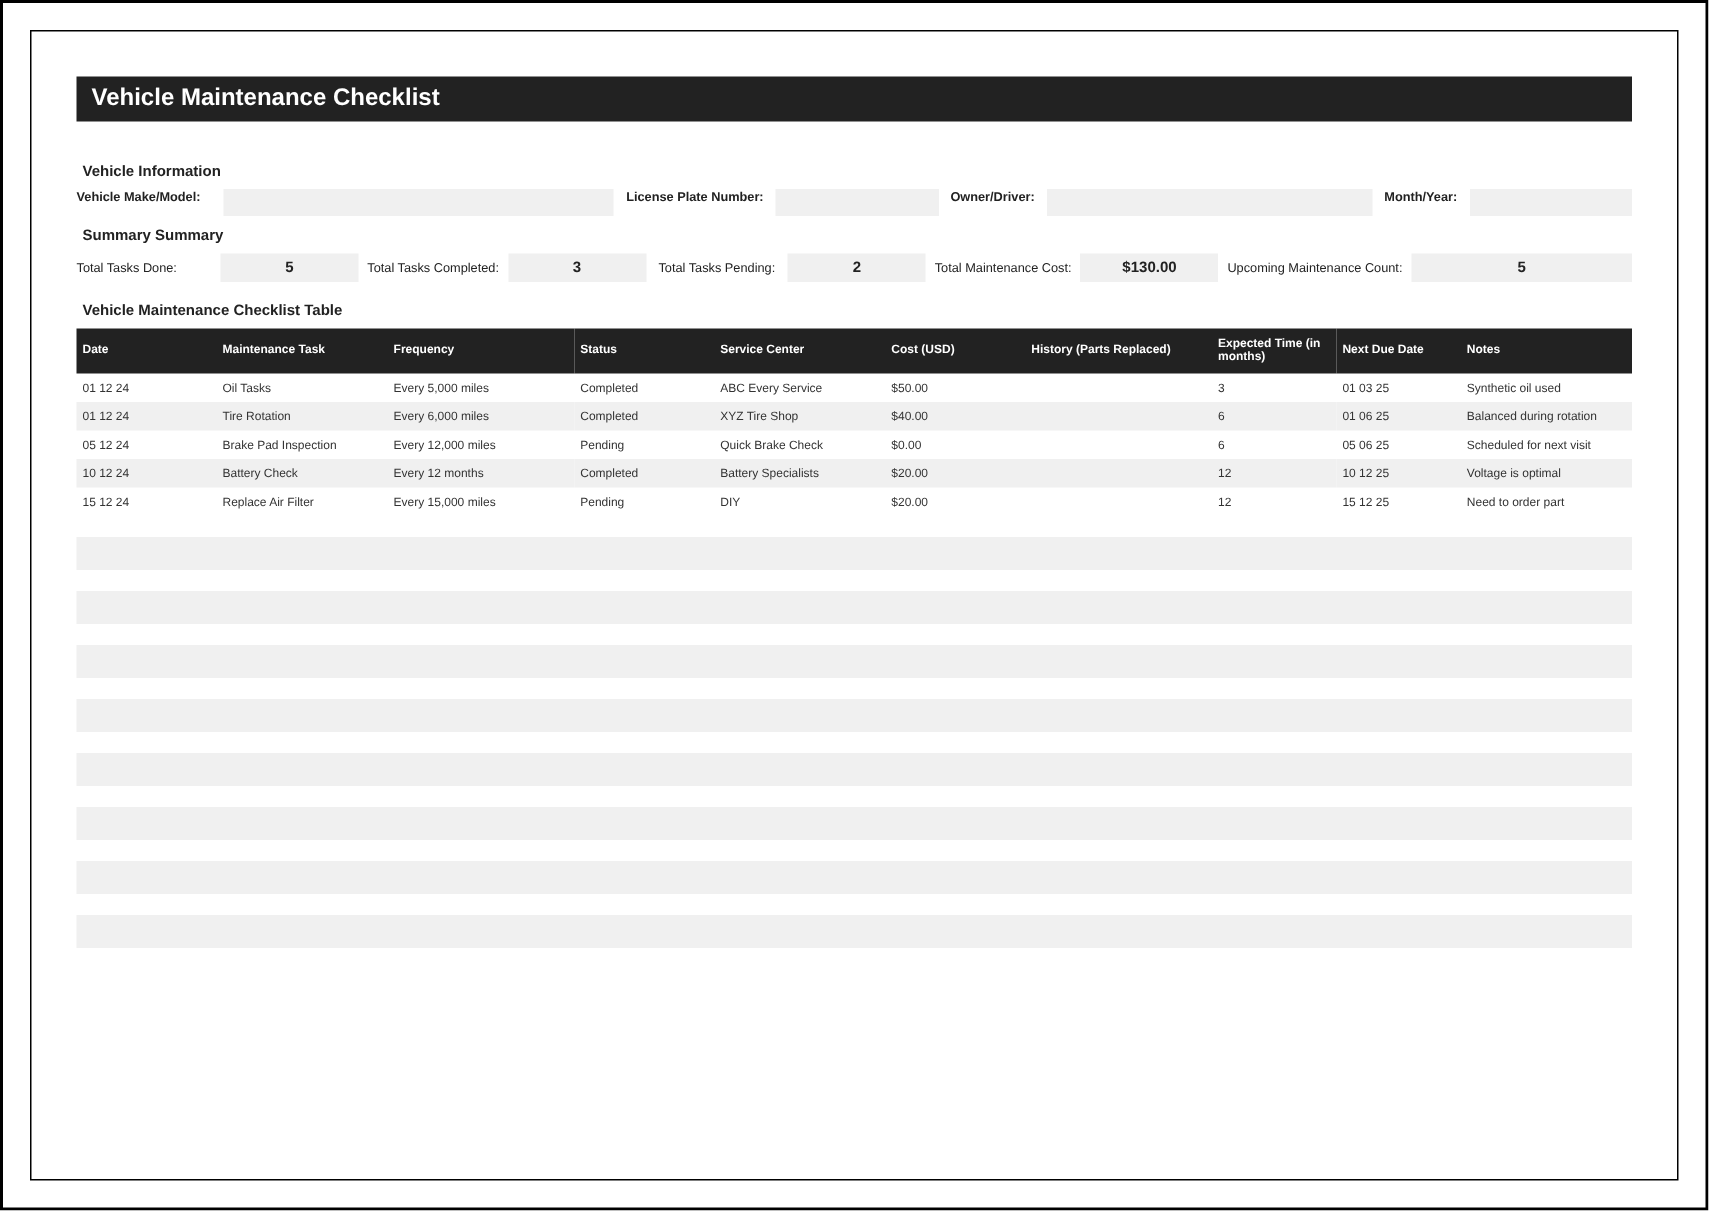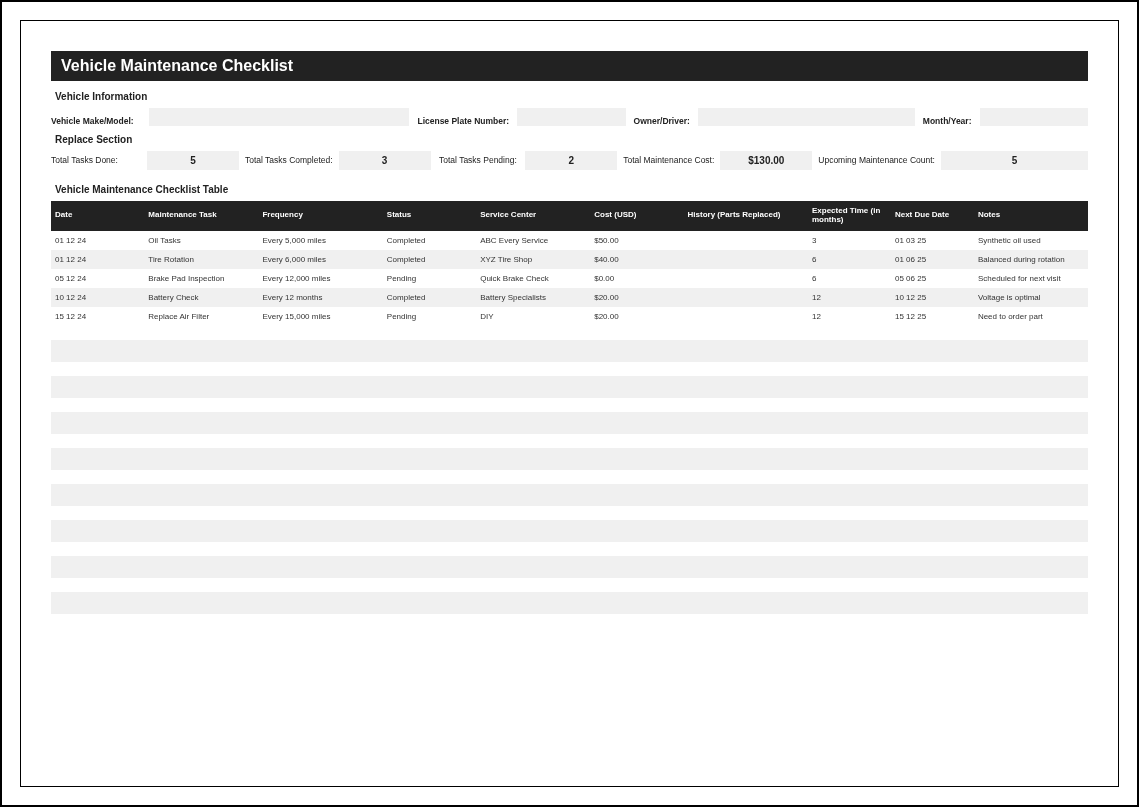--- a/index.html
+++ b/index.html
@@ -27,30 +27,30 @@
     border: 1px solid #000;
     padding: 30px 30px 20px 30px;
     overflow: hidden;
   }
   .title-bar {
     background: #222;
     color: #fff;
     font-size: 16px;
     font-weight: bold;
     padding: 6px 10px;
-    margin-bottom: 10px;
+    margin-bottom: 28px;
   }
   .section-label {
     font-size: 10px;
     font-weight: bold;
     margin: 8px 0 6px 4px;
   }
   .info-row {
     display: flex;
-    align-items: flex-end;
+    align-items: flex-start;
     gap: 8px;
     margin-bottom: 0;
   }
   .info-label {
     font-size: 8.5px;
     font-weight: bold;
     white-space: nowrap;
   }
   .info-field {
     background: #f0f0f0;
@@ -121,21 +121,21 @@
       <span class="info-label" style="width:90px">Vehicle Make/Model:</span>
       <div class="info-field" style="flex:2.4"></div>
       <span class="info-label">License Plate Number:</span>
       <div class="info-field" style="flex:1"></div>
       <span class="info-label">Owner/Driver:</span>
       <div class="info-field" style="flex:2"></div>
       <span class="info-label">Month/Year:</span>
       <div class="info-field" style="flex:1"></div>
     </div>
 
-    <div class="section-label">Replace Section</div>
+    <div class="section-label">Summary Summary</div>
 
     <div class="summary-row">
       <span class="summary-label" style="width:90px;text-align:left">Total Tasks Done:</span>
       <div class="summary-box" style="flex:1">5</div>
       <span class="summary-label" style="flex:0.9">Total Tasks Completed:</span>
       <div class="summary-box" style="flex:1">3</div>
       <span class="summary-label" style="flex:0.9">Total Tasks Pending:</span>
       <div class="summary-box" style="flex:1">2</div>
       <span class="summary-label" style="flex:0.9">Total Maintenance Cost:</span>
       <div class="summary-box" style="flex:1">$130.00</div>

